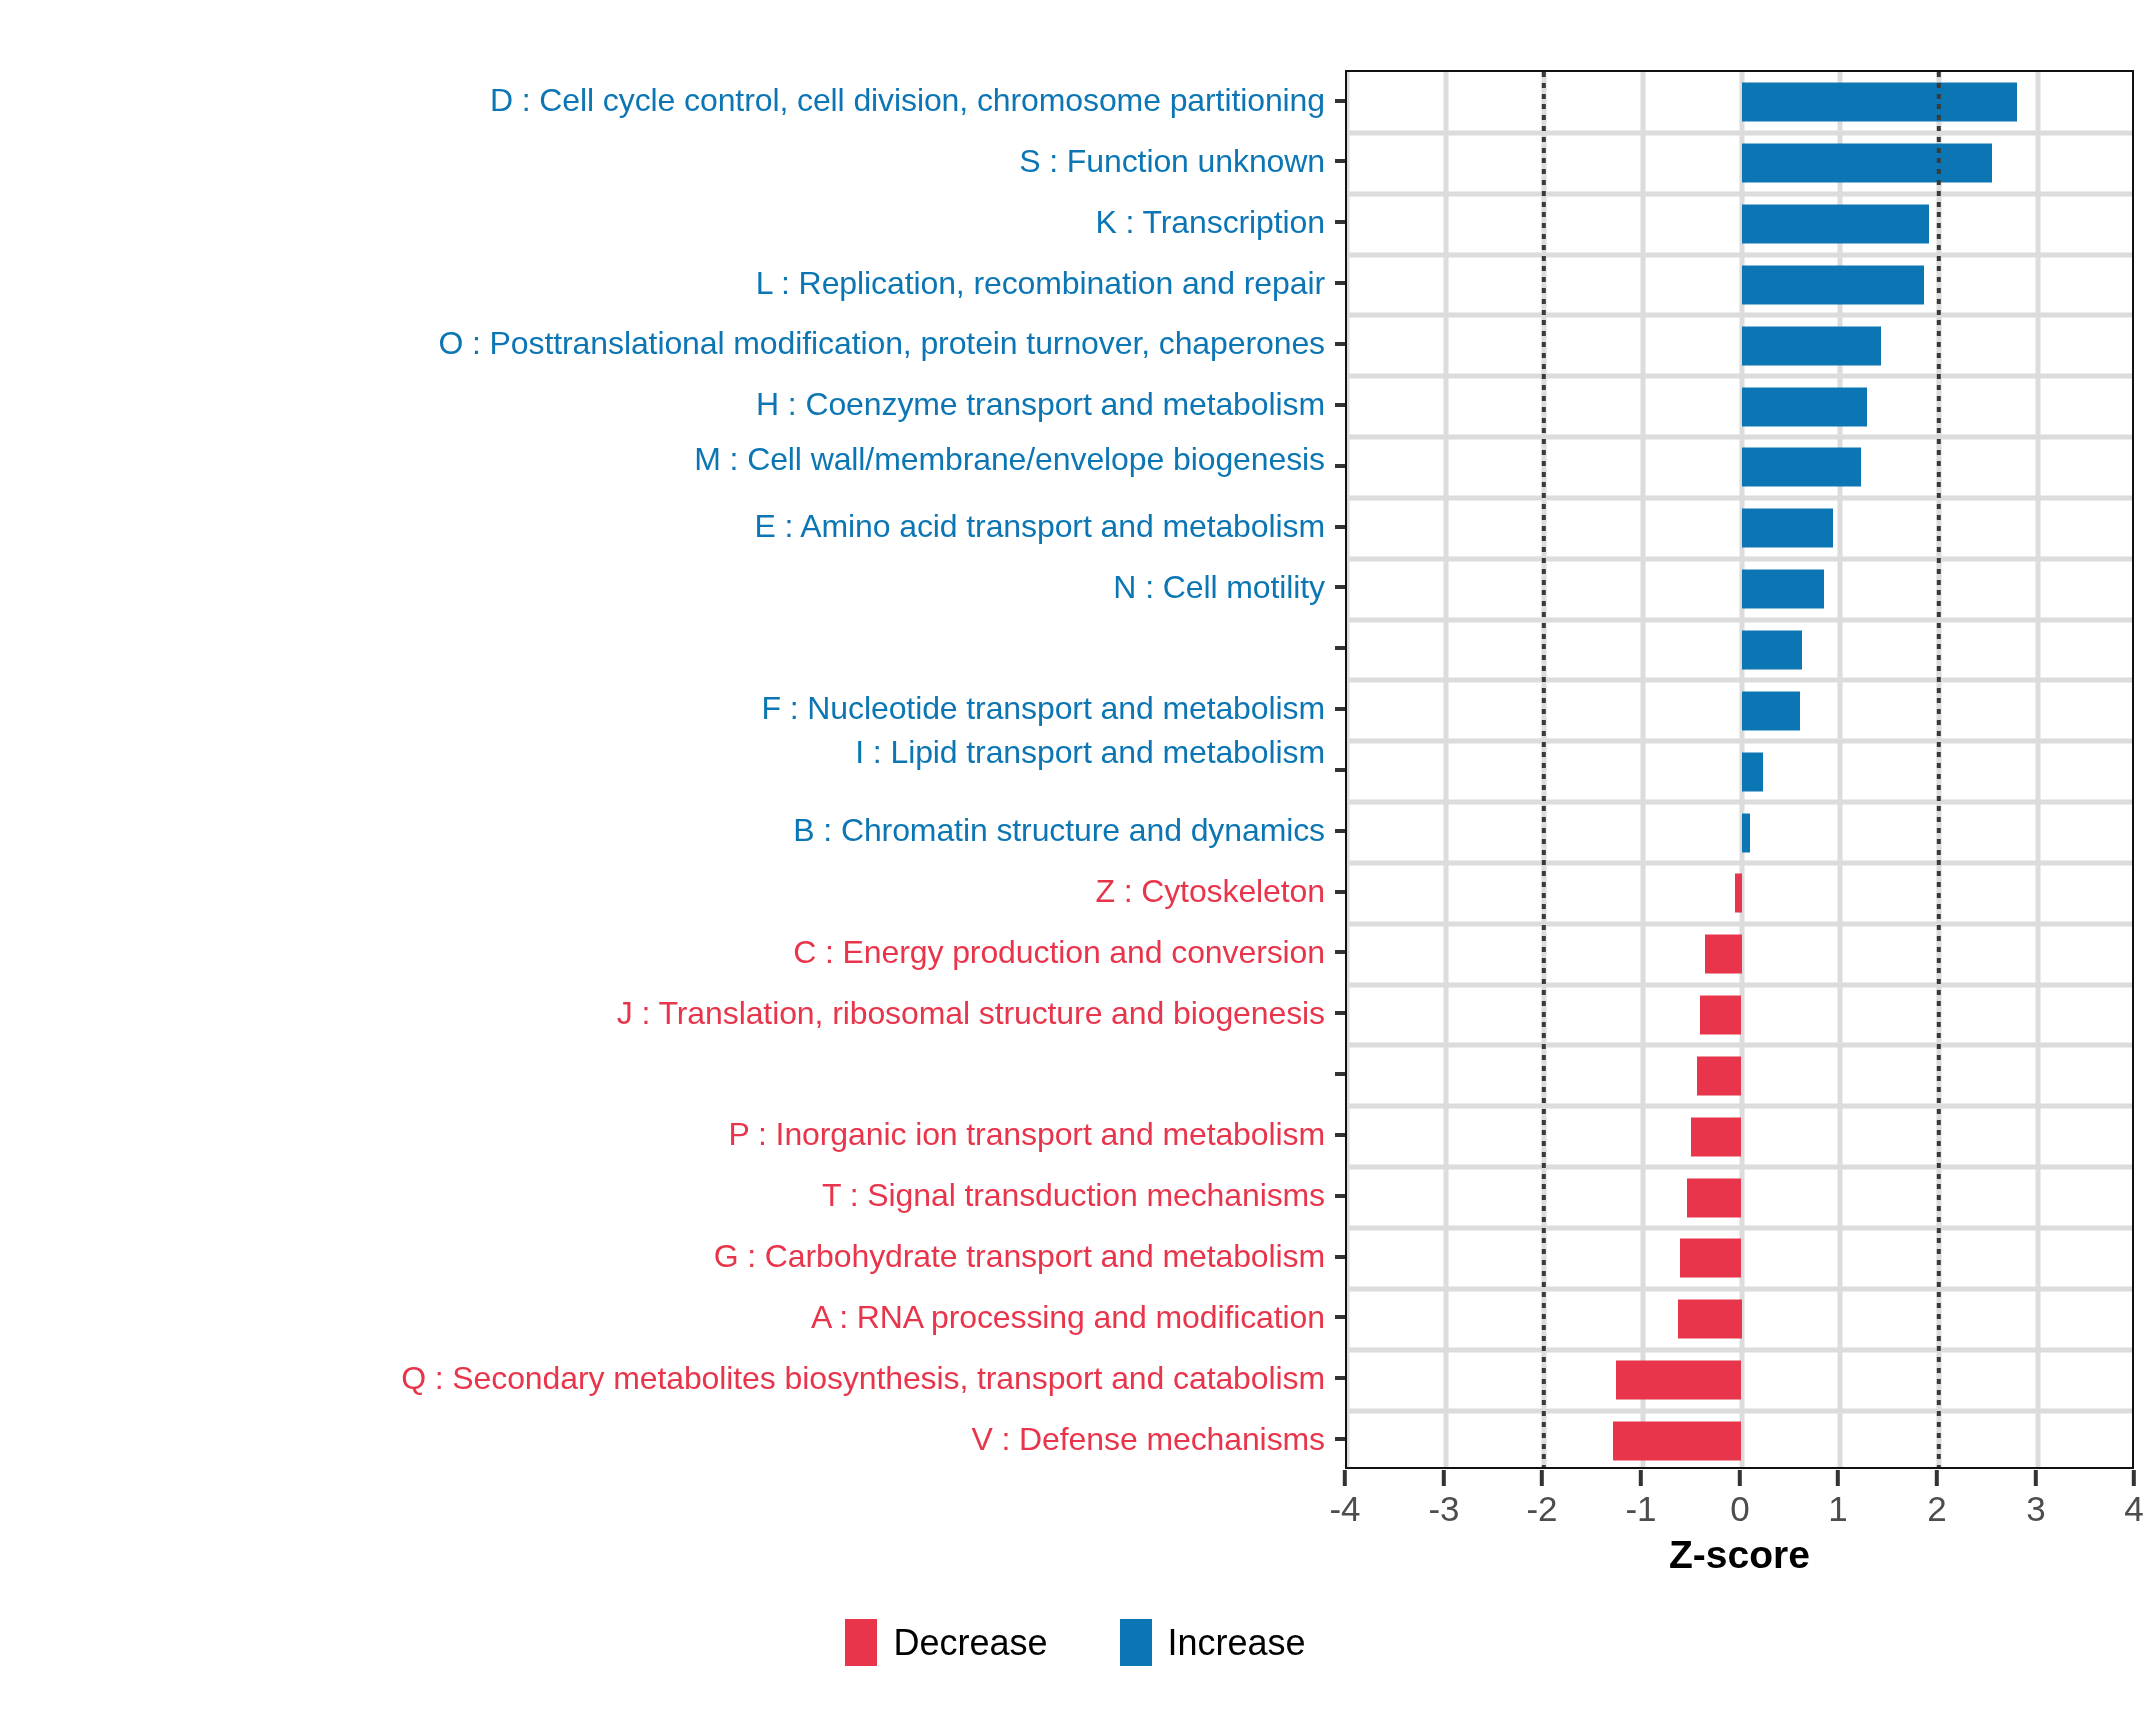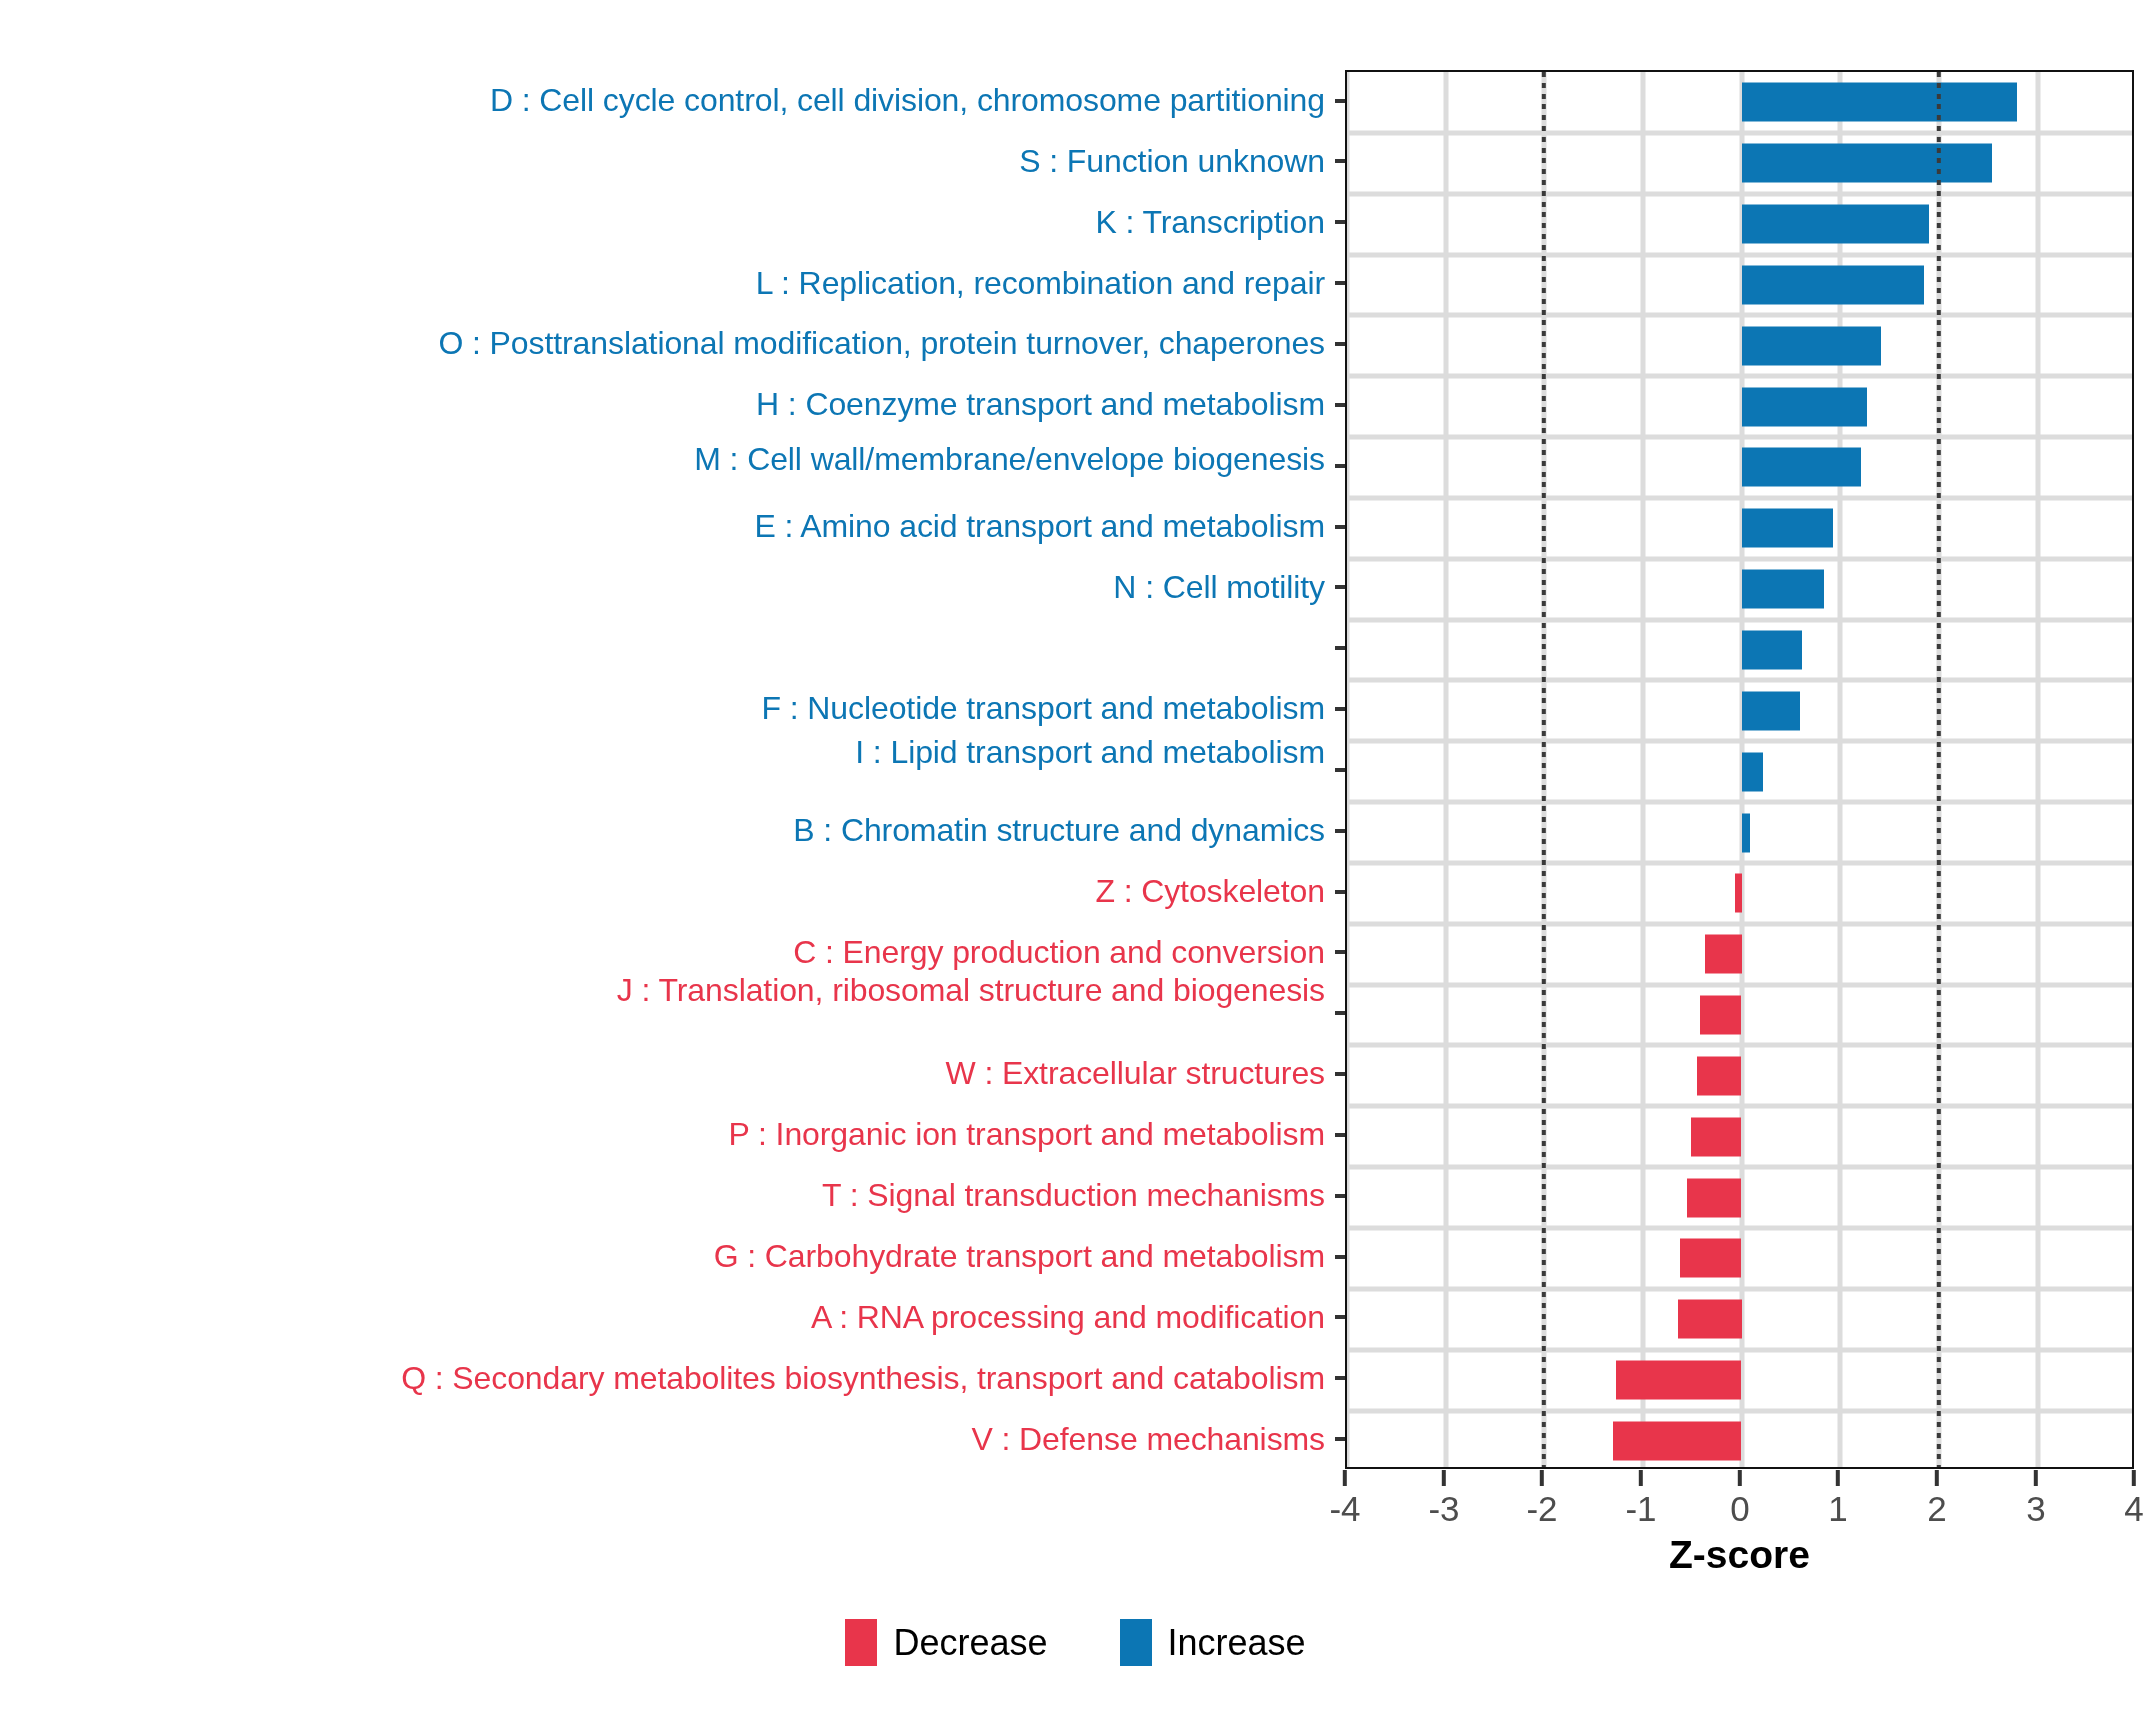--- a/index.html
+++ b/index.html
@@ -188,23 +188,22 @@
       <div class="ylabel up" style="top: 608px;">F : Nucleotide transport and metabolism</div>
       <div class="ytick" style="top: 637px;"></div>
       <div class="ylabel up" style="top: 652px;">I : Lipid transport and metabolism</div>
       <div class="ytick" style="top: 698px;"></div>
       <div class="ylabel up" style="top: 730px;">B : Chromatin structure and dynamics</div>
       <div class="ytick" style="top: 759px;"></div>
       <div class="ylabel down" style="top: 791px;">Z : Cytoskeleton</div>
       <div class="ytick" style="top: 820px;"></div>
       <div class="ylabel down" style="top: 852px;">C : Energy production and conversion</div>
       <div class="ytick" style="top: 880px;"></div>
-      <div class="ylabel down" style="top: 890px; text-align: center;">J : Translation, ribosomal structure and biogenesis</div>
+      <div class="ylabel down" style="top: 913px; text-align: center;">J : Translation, ribosomal structure and biogenesis</div>
       <div class="ytick" style="top: 941px;"></div>
-      <div class="ylabel down" style="top: 973px;">W : Extracellular structures</div>
       <div class="ytick" style="top: 1002px;"></div>
       <div class="ylabel down" style="top: 1034px;">P : Inorganic ion transport and metabolism</div>
       <div class="ytick" style="top: 1063px;"></div>
       <div class="ylabel down" style="top: 1095px;">T : Signal transduction mechanisms</div>
       <div class="ytick" style="top: 1124px;"></div>
       <div class="ylabel down" style="top: 1156px;">G : Carbohydrate transport and metabolism</div>
       <div class="ytick" style="top: 1185px;"></div>
       <div class="ylabel down" style="top: 1217px;">A : RNA processing and modification</div>
       <div class="ytick" style="top: 1245px;"></div>
       <div class="ylabel down" style="top: 1278px;">Q : Secondary metabolites biosynthesis, transport and catabolism</div>

